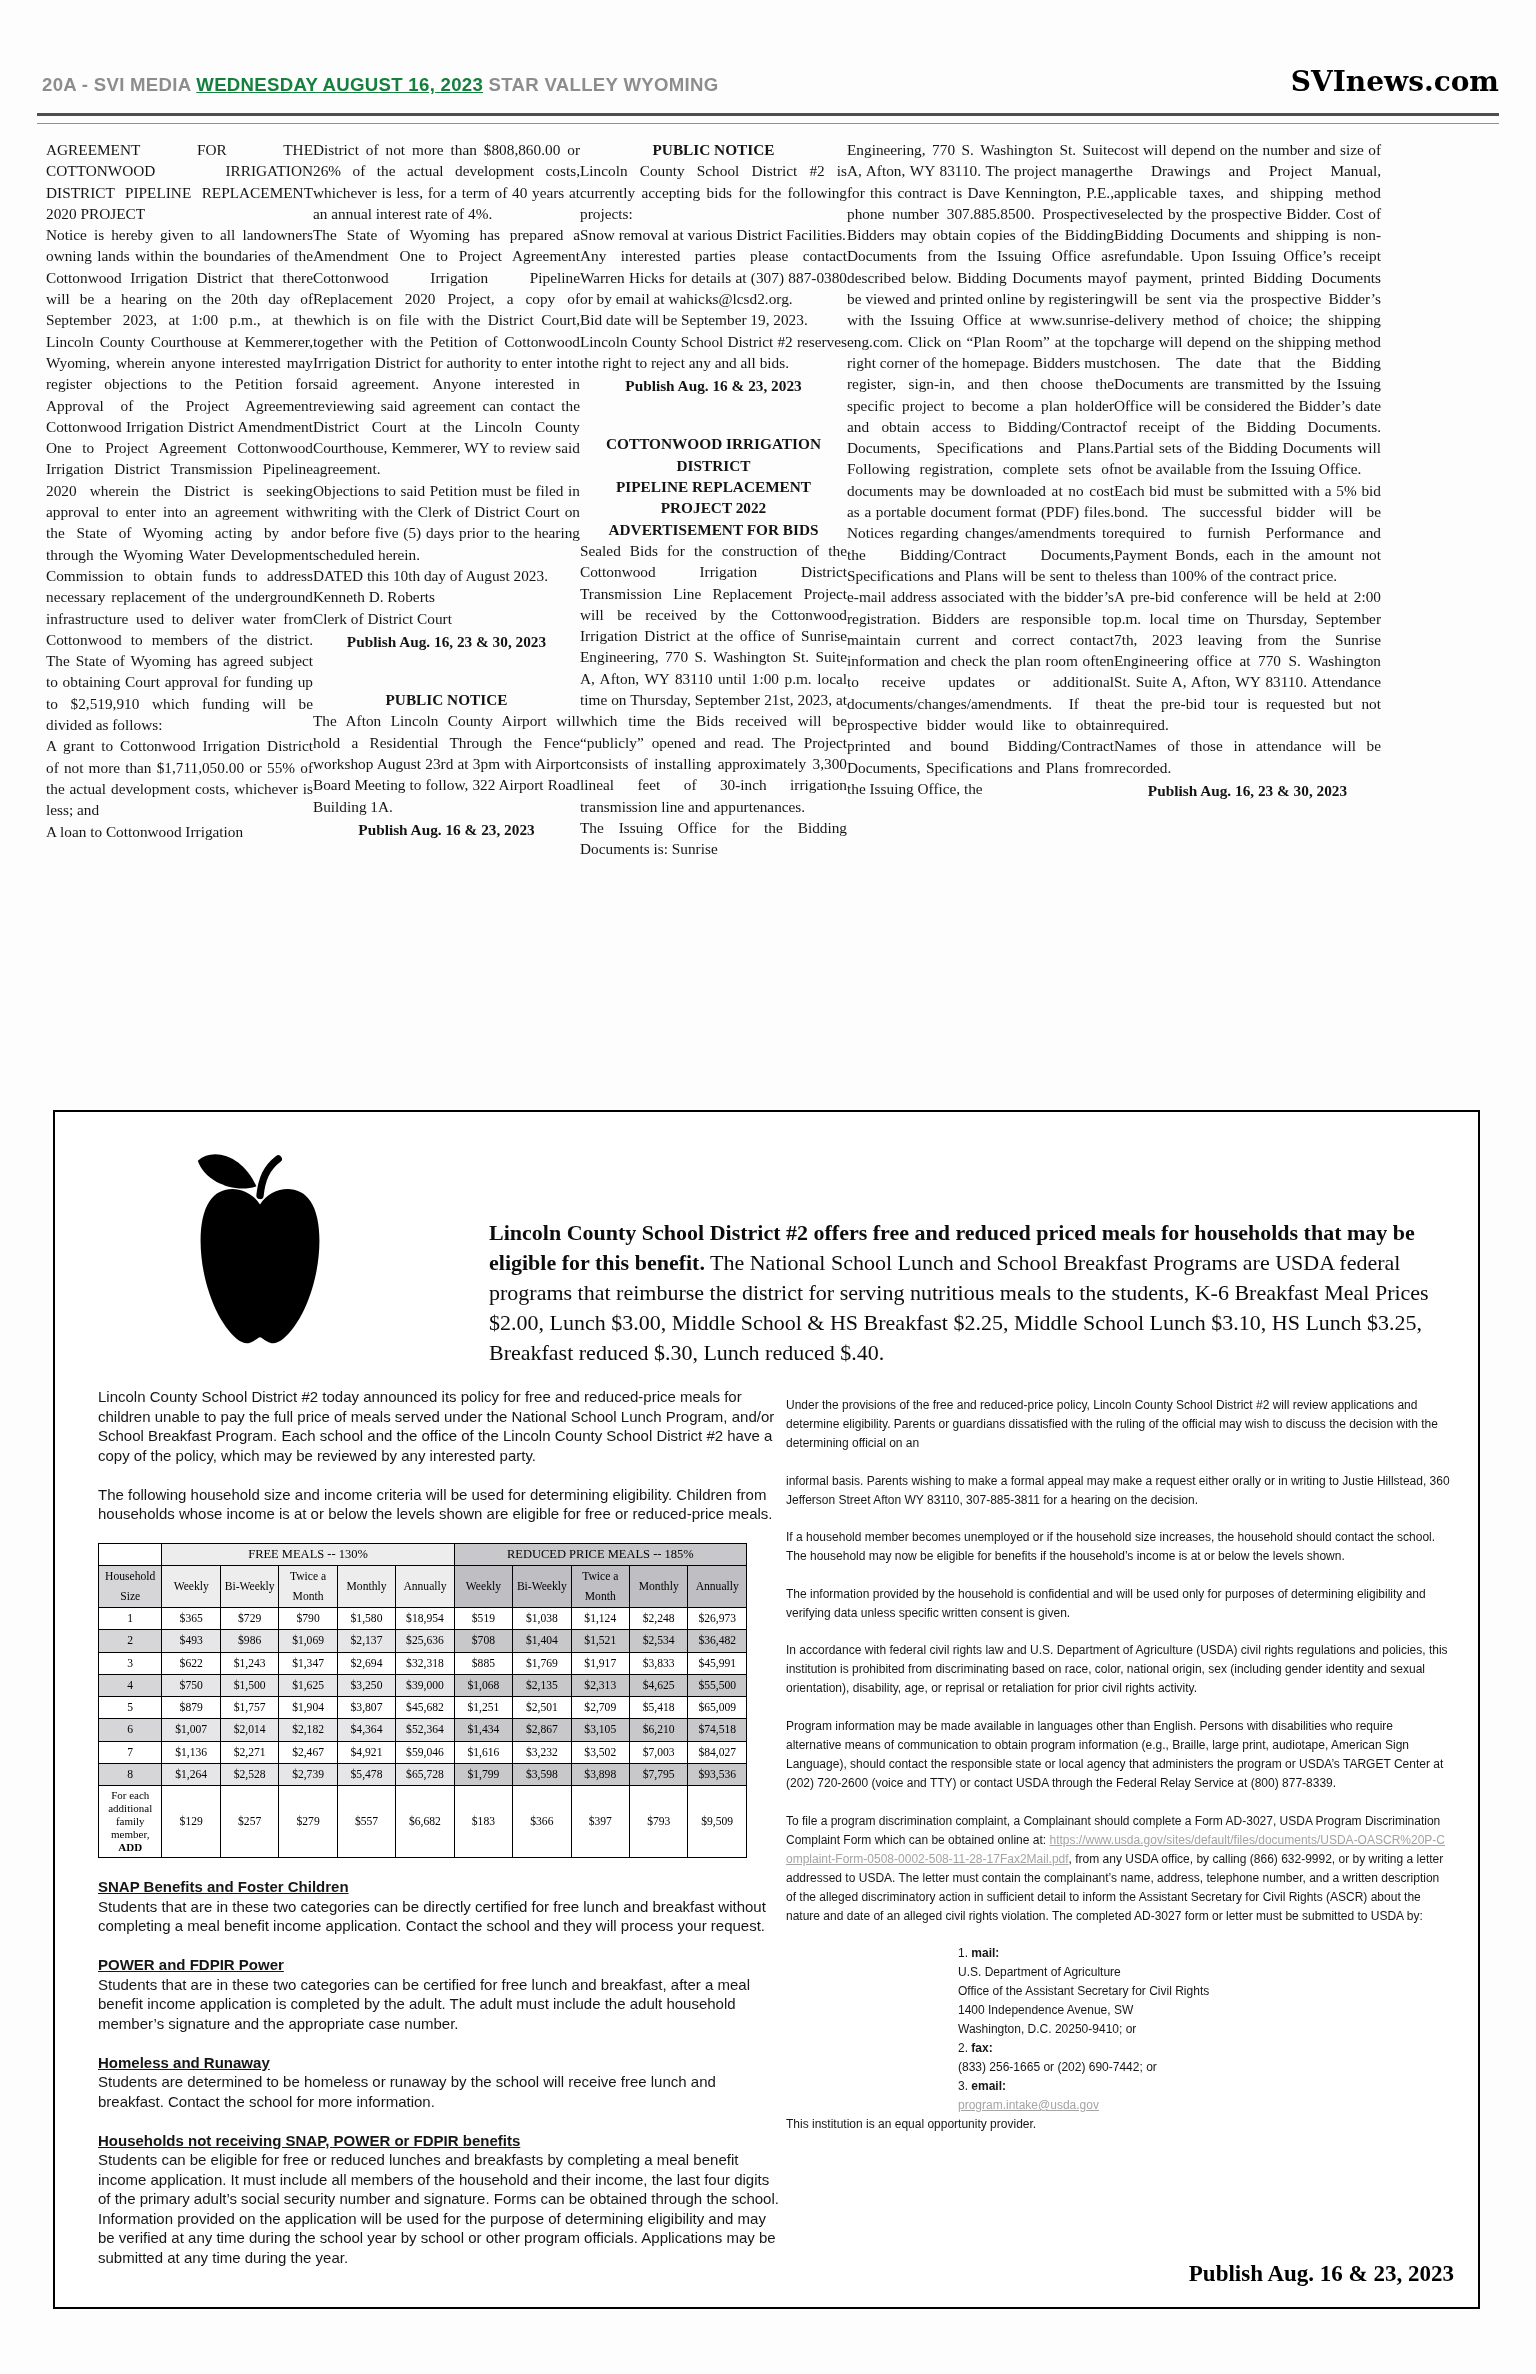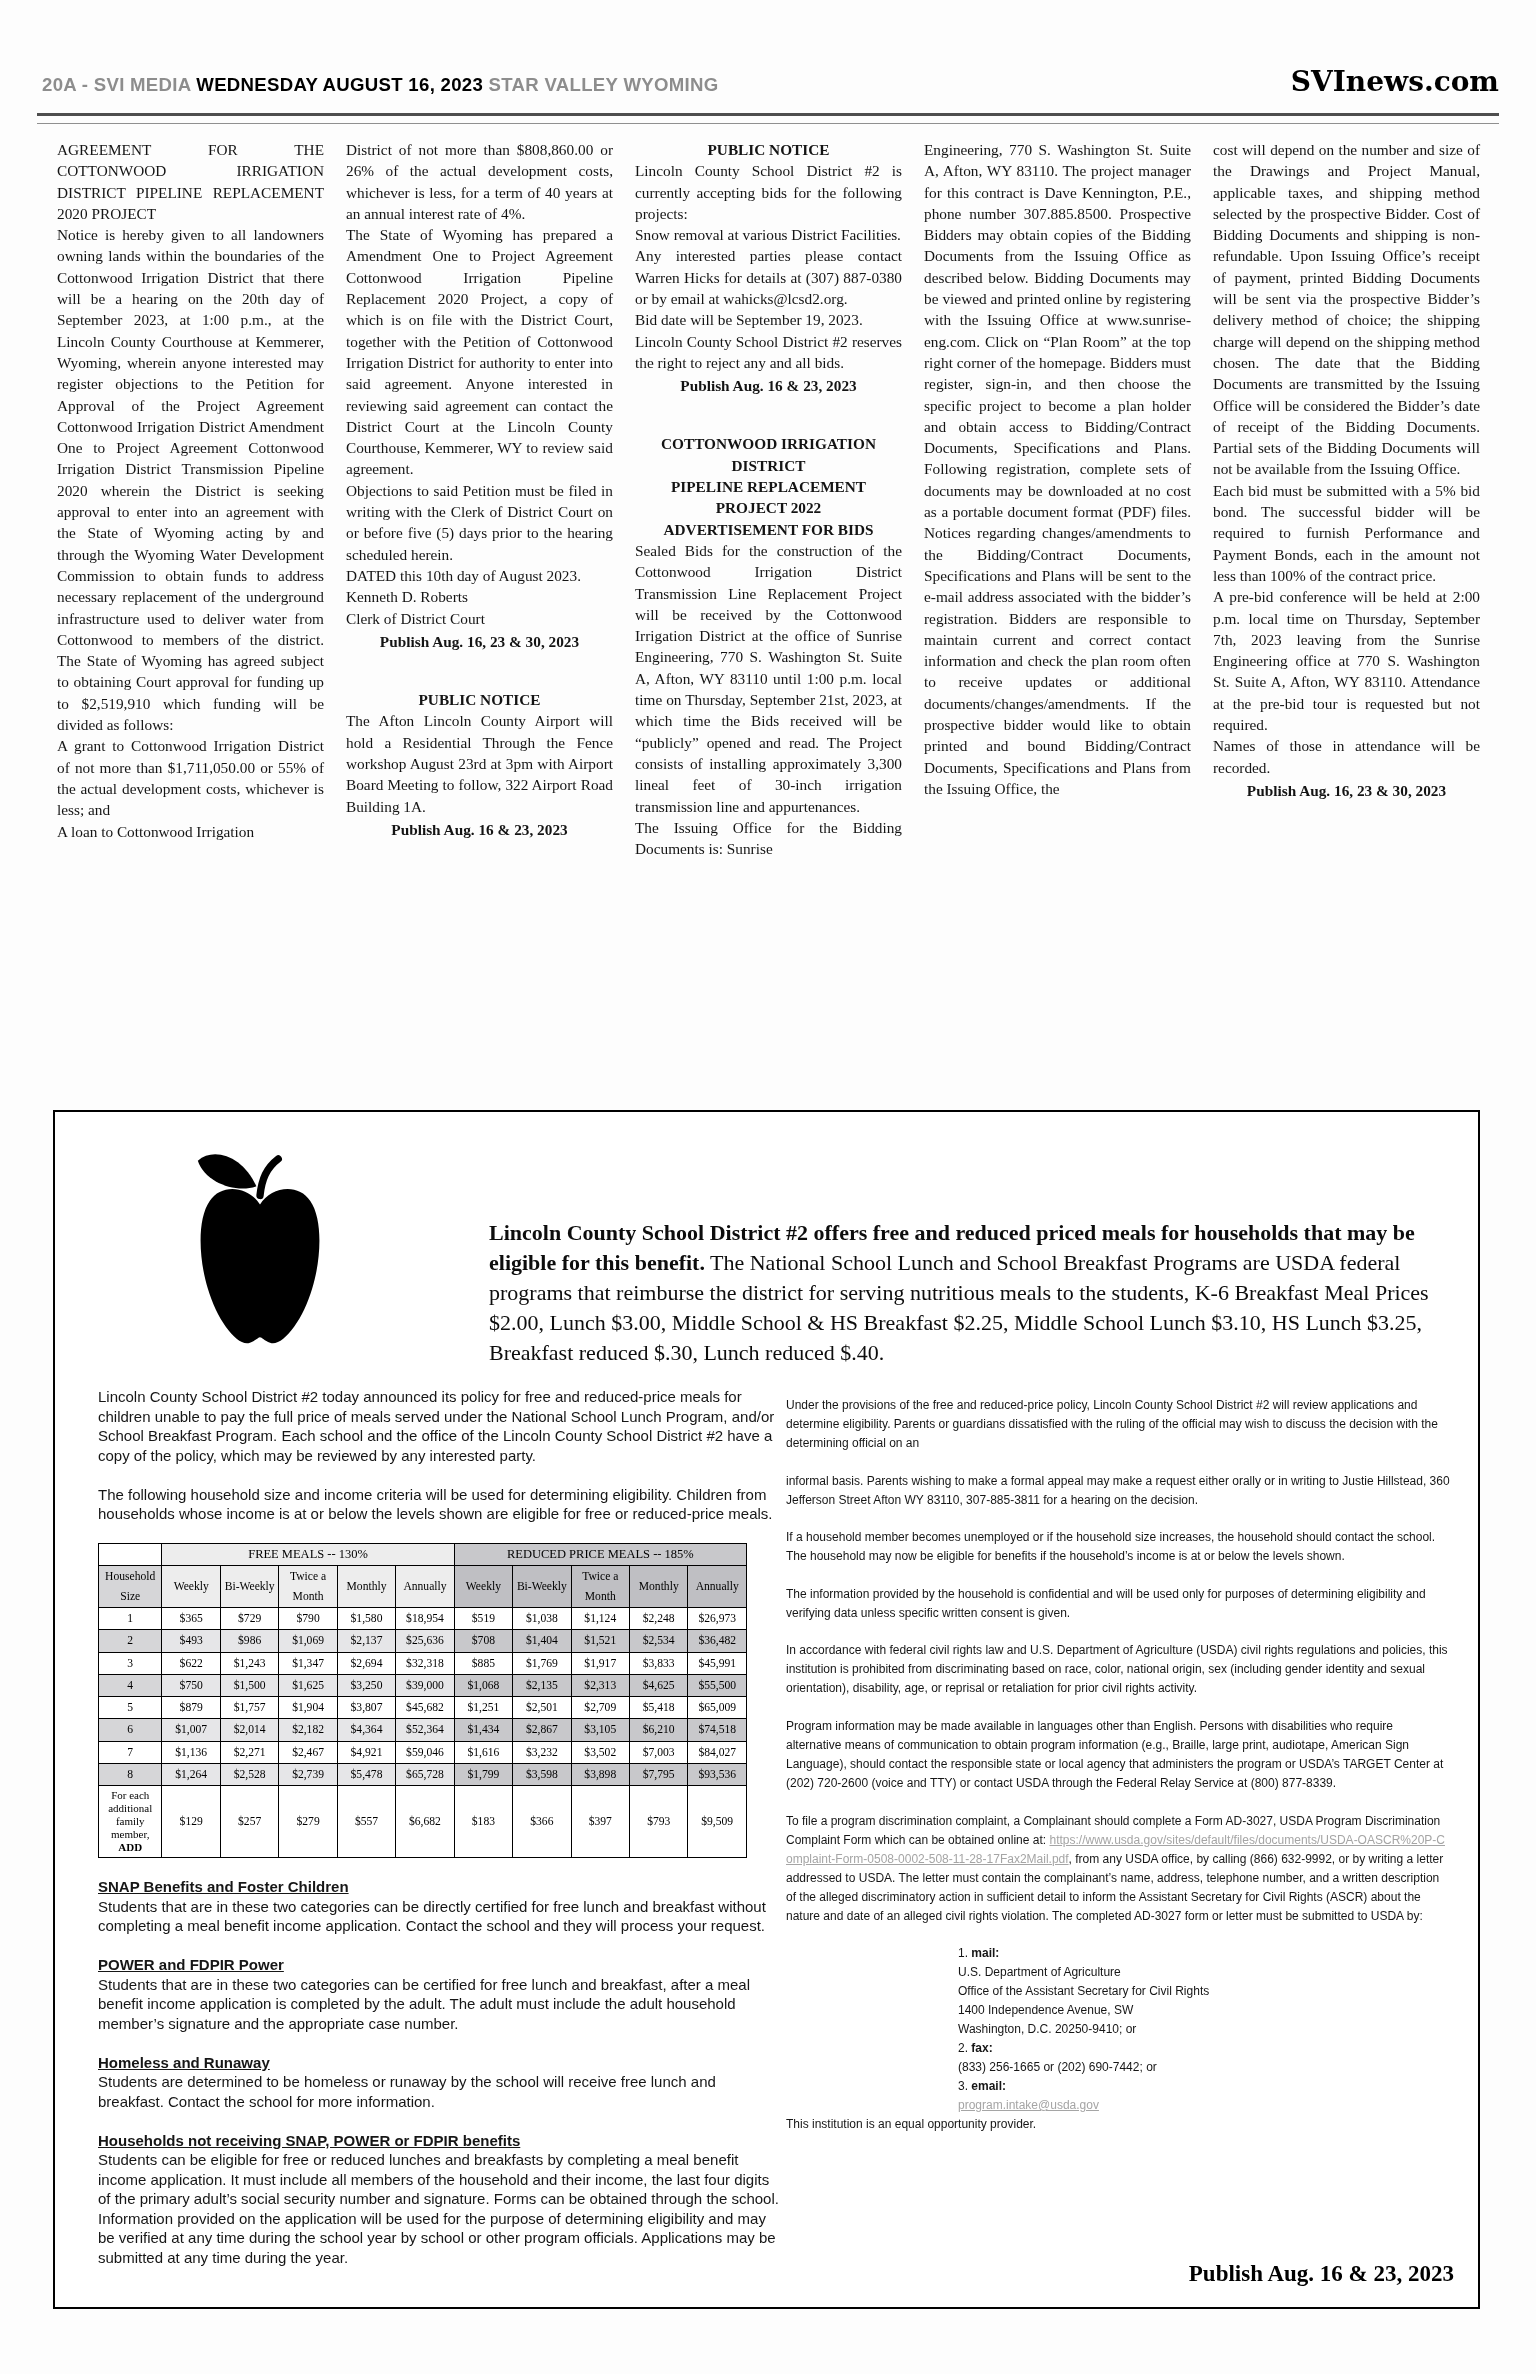--- a/index.html
+++ b/index.html
@@ -1,25 +1,25 @@
 <!DOCTYPE html>
 <html style="font-size:15px"><head>
 <meta charset="utf-8">
 <style>
   html,body{margin:0;padding:0;background:#e8e8e8;}
   .page{position:relative;width:1536px;height:2375px;background:#fdfdfd;margin:0 auto;overflow:hidden;
         font-family:"Liberation Serif",serif;color:#111;}
   
   .masthead{position:absolute;left:42px;right:37px;top:65px;display:flex;justify-content:space-between;align-items:baseline;}
   .mast-left{font-family:"Liberation Sans",sans-serif;font-weight:700;font-size:18.6px;letter-spacing:0.3px;color:#8d8d8d;white-space:nowrap;}
-  .mast-left .dark{color:#000000;}
+  .mast-left .dark{color:#15803d;text-decoration:underline;}
   .mast-right{font-family:"DejaVu Serif",serif;font-weight:700;font-size:28px;color:#000;}
   .rule{position:absolute;left:37px;right:37px;top:113px;height:6.5px;border-top:3.7px solid #4e4e4e;border-bottom:0.9px solid #909090;}
   
-  .notices{position:absolute;left:57px;top:139px;width:1425px;display:flex;gap:22px;}
+  .notices{position:absolute;left:46px;top:139px;width:1425px;display:flex;}
   .notice-col{width:267px;flex:0 0 267px;font-size:15.3px;line-height:21.3px;text-align:justify;color:#141414;}
   .blk{margin:0;}
   .blk.caps{text-align:justify;}
   .blk.title{font-weight:700;text-align:center;}
   .blk + .blk.title{margin-top:37px;}
   .blk.titlelines{font-weight:700;text-align:center;}
   .blk + .blk.titlelines{margin-top:37px;}
   .blk.publish{font-weight:700;text-align:center;margin-top:1.9px;}
   .blk.plain{text-align:left;}
   

